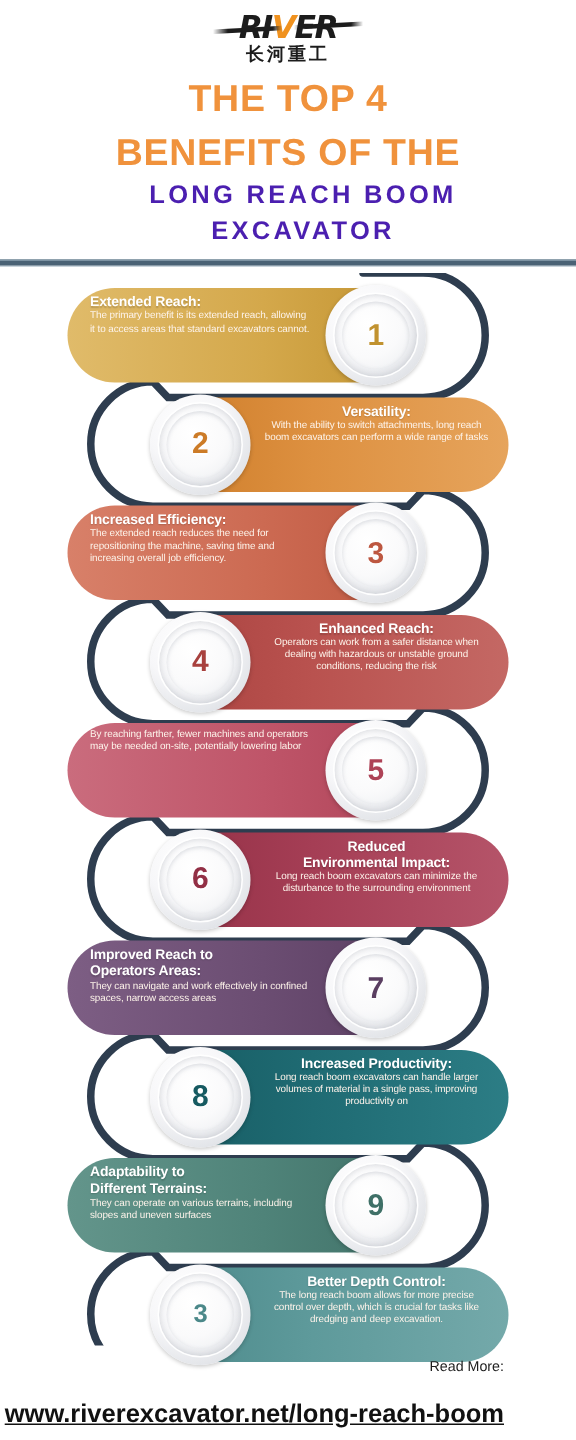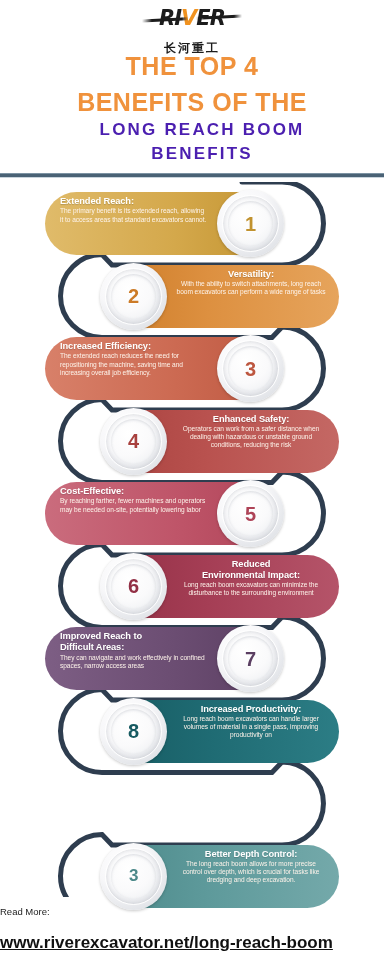--- a/index.html
+++ b/index.html
@@ -23,21 +23,21 @@
   }
   .logo-word .v-accent{color:#f0921f;}
   .logo-slash{
     position:absolute;left:6px;top:9px;width:100px;height:3px;
     background:linear-gradient(95deg,transparent 0%,#1c1c1c 10%,#1c1c1c 40%,transparent 46%,transparent 54%,#1c1c1c 62%,#1c1c1c 92%,transparent 100%);
     transform:rotate(-3deg);
   }
   .logo-cn{
     font-family:"DejaVu Sans",sans-serif;
     font-size:12px;font-weight:bold;color:#1c1c1c;
-    letter-spacing:2px;line-height:14px;margin-top:13px;
+    letter-spacing:2px;line-height:14px;margin-top:1px;
   }
   .title-main{
     color:#f0923c;font-weight:bold;font-size:25px;line-height:27px;
     letter-spacing:0.5px;margin-top:9px;
   }
   .title-sub{
     color:#4b1fb0;font-weight:bold;font-size:17px;line-height:21px;
     letter-spacing:2.2px;margin-top:3px;margin-left:20px;
   }
   .divider{
@@ -94,42 +94,42 @@
     background:radial-gradient(circle at 38% 32%, #ffffff 0%, #fafafb 55%, #eceef1 100%);
     box-shadow:inset 0 1px 3px rgba(140,145,158,.30);
   }
   .badge-num{
     position:relative;z-index:2;font-weight:bold;font-size:20px;line-height:20px;
     color:var(--c-dark);text-shadow:0 1px 0 rgba(255,255,255,.8);
   }
   .badge-num.two{font-size:17px;letter-spacing:-0.5px;}
 
   
-  .footer{position:absolute;left:0;top:905px;width:336px;text-align:left;}
+  .footer{position:absolute;left:0;top:905px;width:336px;text-align:right;}
   .read-more{font-size:9.5px;color:#1c1c1c;line-height:13px;}
   .site-url{
     font-size:17px;font-weight:bold;color:#111;line-height:15px;
     text-decoration:underline;margin-top:17px;display:inline-block;
   }
 </style>
 </head>
 <body>
 
 <div id="page">
 
   <div class="header">
     <div class="logo">
       <span class="logo-word"><span>RI</span><span class="v-accent">V</span><span>ER</span></span>
       <span class="logo-slash"></span>
       <div class="logo-cn">长河重工</div>
     </div>
     <div class="title-main">THE TOP 4</div>
     <div class="title-main">BENEFITS OF THE</div>
     <div class="title-sub">LONG REACH BOOM</div>
-    <div class="title-sub">BENEFITS</div>
+    <div class="title-sub">EXCAVATOR</div>
   </div>
   <div class="divider"></div>
 
   <div class="flow">
     <svg class="ribbon-layer" viewBox="0 0 384 715">
       <path id="ribbon-path" fill="none" stroke="#2e3d4f" stroke-width="5" stroke-linecap="round" d="M 242 0 L 282 0 A 41.5 41.5 0 0 1 282 83 L 112 83 L 102 72.5 A 41.5 41.5 0 0 0 102 155.5 L 272 155.5 L 282 145 A 41.5 41.5 0 0 1 282 228 L 112 228 L 102 217.5 A 41.5 41.5 0 0 0 102 300.5 L 272 300.5 L 282 290 A 41.5 41.5 0 0 1 282 373 L 112 373 L 102 362.5 A 41.5 41.5 0 0 0 102 445.5 L 272 445.5 L 282 435 A 41.5 41.5 0 0 1 282 518 L 112 518 L 102 507.5 A 41.5 41.5 0 0 0 102 590.5 L 272 590.5 L 282 580 A 41.5 41.5 0 0 1 282 663 L 112 663 L 102 652.5 A 41.5 41.5 0 0 0 102 735.5 L 152 735.5"></path>
     </svg>
     <div class="cards-layer" id="cards-layer">
         <div class="card left" style="top: 10px; --c: #d4a84b; --c-light: #e0bb6a; --c-dark: #c1922f;">
           <div class="card-body"></div>
@@ -157,31 +157,30 @@
             <div class="c-head">Increased Efficiency:</div>
             <div class="c-body">The extended reach reduces the need for repositioning the machine, saving time and increasing overall job efficiency.</div>
           </div>
           <div class="badge">
             <span class="badge-num">3</span>
           </div>
         </div>
         <div class="card right" style="top: 227.5px; --c: #b9524f; --c-light: #c46864; --c-dark: #a8413e;">
           <div class="card-body"></div>
           <div class="card-text">
-            <div class="c-head">Enhanced Safety:</div>
+            <div class="c-head">Enhanced Reach:</div>
             <div class="c-body">Operators can work from a safer distance when dealing with hazardous or unstable ground conditions, reducing the risk</div>
           </div>
           <div class="badge">
             <span class="badge-num">4</span>
           </div>
         </div>
         <div class="card left" style="top: 300px; --c: #bf5569; --c-light: #ca6c7d; --c-dark: #ae4357;">
           <div class="card-body"></div>
           <div class="card-text">
-            <div class="c-head">Cost-Effective:</div>
             <div class="c-body">By reaching farther, fewer machines and operators may be needed on-site, potentially lowering labor</div>
           </div>
           <div class="badge">
             <span class="badge-num">5</span>
           </div>
         </div>
         <div class="card right" style="top: 372.5px; --c: #a53e55; --c-light: #b55469; --c-dark: #922f45;">
           <div class="card-body"></div>
           <div class="card-text">
             <div class="c-head">Reduced</div>
@@ -189,35 +188,46 @@
             <div class="c-body">Long reach boom excavators can minimize the disturbance to the surrounding environment</div>
           </div>
           <div class="badge">
             <span class="badge-num">6</span>
           </div>
         </div>
         <div class="card left" style="top: 445px; --c: #6b4d72; --c-light: #7d5e84; --c-dark: #5a3e61;">
           <div class="card-body"></div>
           <div class="card-text">
             <div class="c-head">Improved Reach to</div>
-            <div class="c-head">Difficult Areas:</div>
+            <div class="c-head">Operators Areas:</div>
             <div class="c-body">They can navigate and work effectively in confined spaces, narrow access areas</div>
           </div>
           <div class="badge">
             <span class="badge-num">7</span>
           </div>
         </div>
         <div class="card right" style="top: 517.5px; --c: #1f6b73; --c-light: #2c7d85; --c-dark: #165a61;">
           <div class="card-body"></div>
           <div class="card-text">
             <div class="c-head">Increased Productivity:</div>
             <div class="c-body">Long reach boom excavators can handle larger volumes of material in a single pass, improving productivity on</div>
           </div>
           <div class="badge">
             <span class="badge-num">8</span>
+          </div>
+        </div>
+        <div class="card left" style="top: 590px; --c: #4f8379; --c-light: #63958b; --c-dark: #3f7067;">
+          <div class="card-body"></div>
+          <div class="card-text">
+            <div class="c-head">Adaptability to</div>
+            <div class="c-head">Different Terrains:</div>
+            <div class="c-body">They can operate on various terrains, including slopes and uneven surfaces</div>
+          </div>
+          <div class="badge">
+            <span class="badge-num">9</span>
           </div>
         </div>
         <div class="card right" style="top: 662.5px; --c: #5e9a9b; --c-light: #74a9aa; --c-dark: #4b8889;">
           <div class="card-body"></div>
           <div class="card-text">
             <div class="c-head">Better Depth Control:</div>
             <div class="c-body">The long reach boom allows for more precise control over depth, which is crucial for tasks like dredging and deep excavation.</div>
           </div>
           <div class="badge">
             <span class="badge-num two">3</span>

